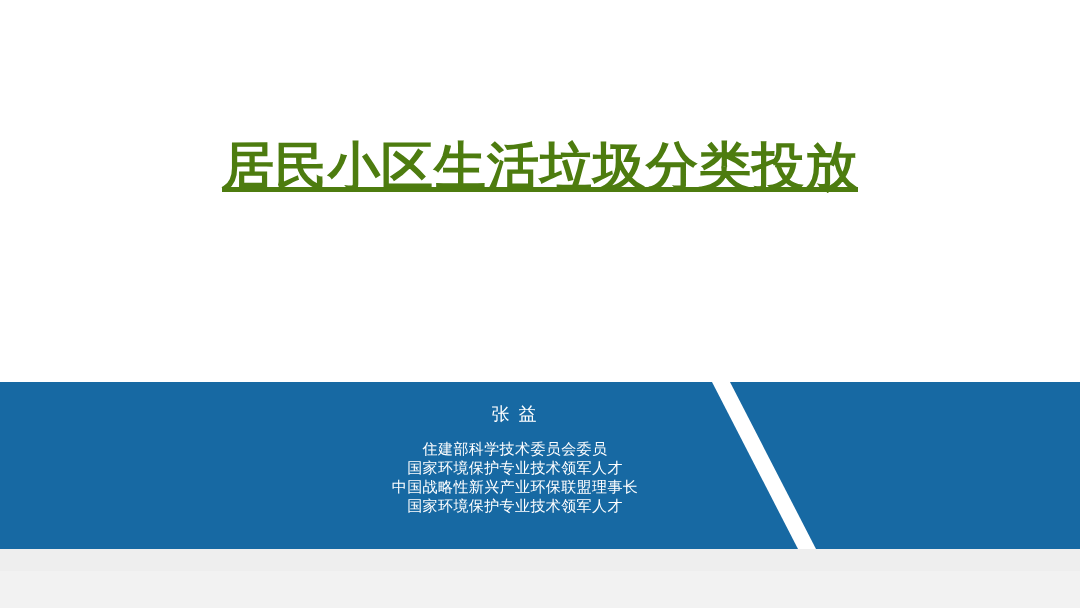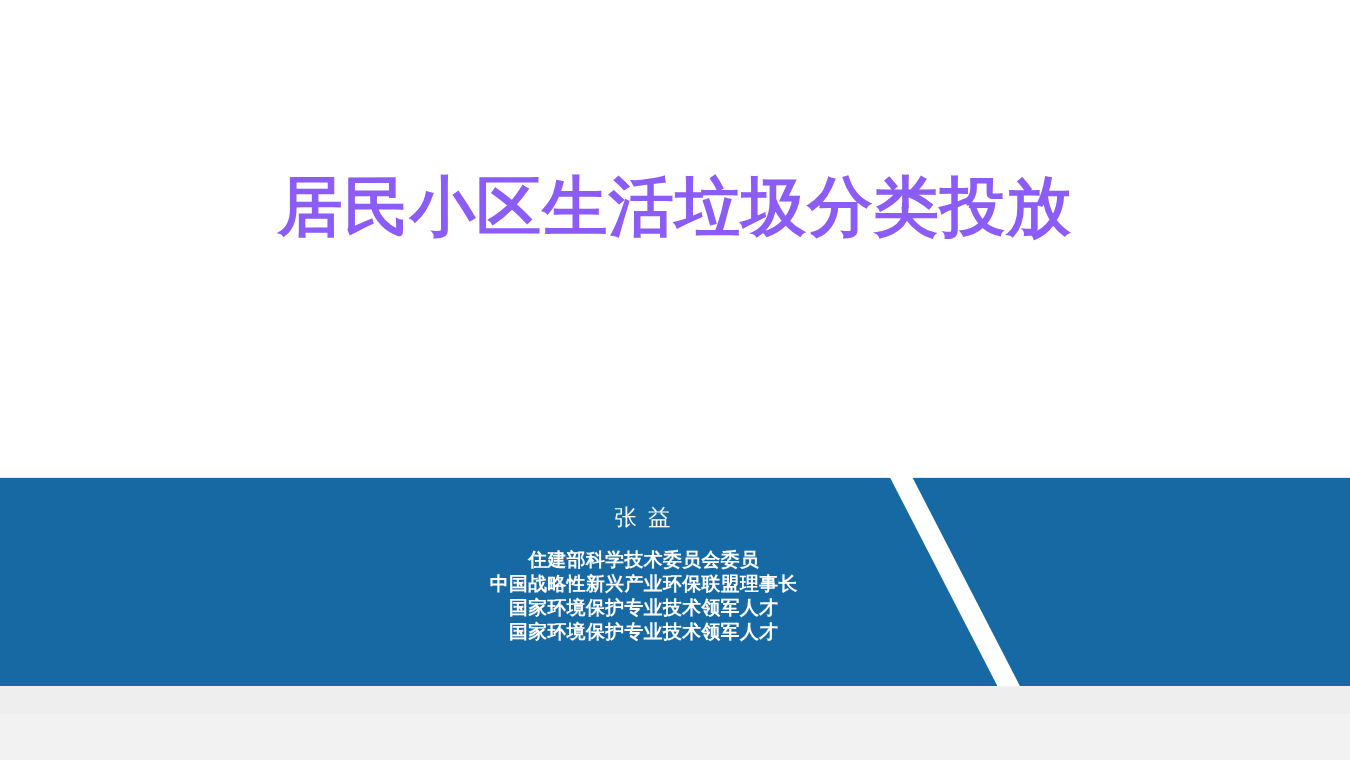--- a/index.html
+++ b/index.html
@@ -29,26 +29,27 @@
     position: absolute;
     left: 0;
     top: 130px;
     width: 1080px;
     text-align: center;
     user-select: none;
   }
 
   .title-line {
     display: block;
-    color: #8b5cf6;
+    color: #4d7c0f;
     font-weight: bold;
     font-size: 52px;
     line-height: 72px;
     letter-spacing: 1px;
     white-space: nowrap;
+    text-decoration: underline;
   }
 
   
   .banner {
     position: absolute;
     left: 0;
     top: 382px;
     width: 1080px;
     height: 167px;
     background: #1769a3;
@@ -107,21 +108,21 @@
 
   .credentials {
     display: block;
     margin-top: 13px;
   }
 
   .credential-line {
     display: block;
     font-size: 15px;
     line-height: 19px;
-    font-weight: bold;
+    font-weight: normal;
     letter-spacing: 0.4px;
   }
 
   
   .footer-strip {
     position: absolute;
     left: 0;
     top: 549px;
     width: 1080px;
     height: 59px;
@@ -147,22 +148,22 @@
   </div>
 
   <div class="banner"></div>
 
   <div class="banner-right"></div>
 
   <div class="banner-text">
     <span class="speaker-name">张  益</span>
     <span class="credentials">
       <span class="credential-line">住建部科学技术委员会委员</span>
+      <span class="credential-line">国家环境保护专业技术领军人才</span>
       <span class="credential-line">中国战略性新兴产业环保联盟理事长</span>
-      <span class="credential-line">国家环境保护专业技术领军人才</span>
       <span class="credential-line">国家环境保护专业技术领军人才</span>
     </span>
   </div>
 
   <div class="footer-strip"></div>
   <div class="footer-strip-upper"></div>
 
 </div>
 
 </body></html>

